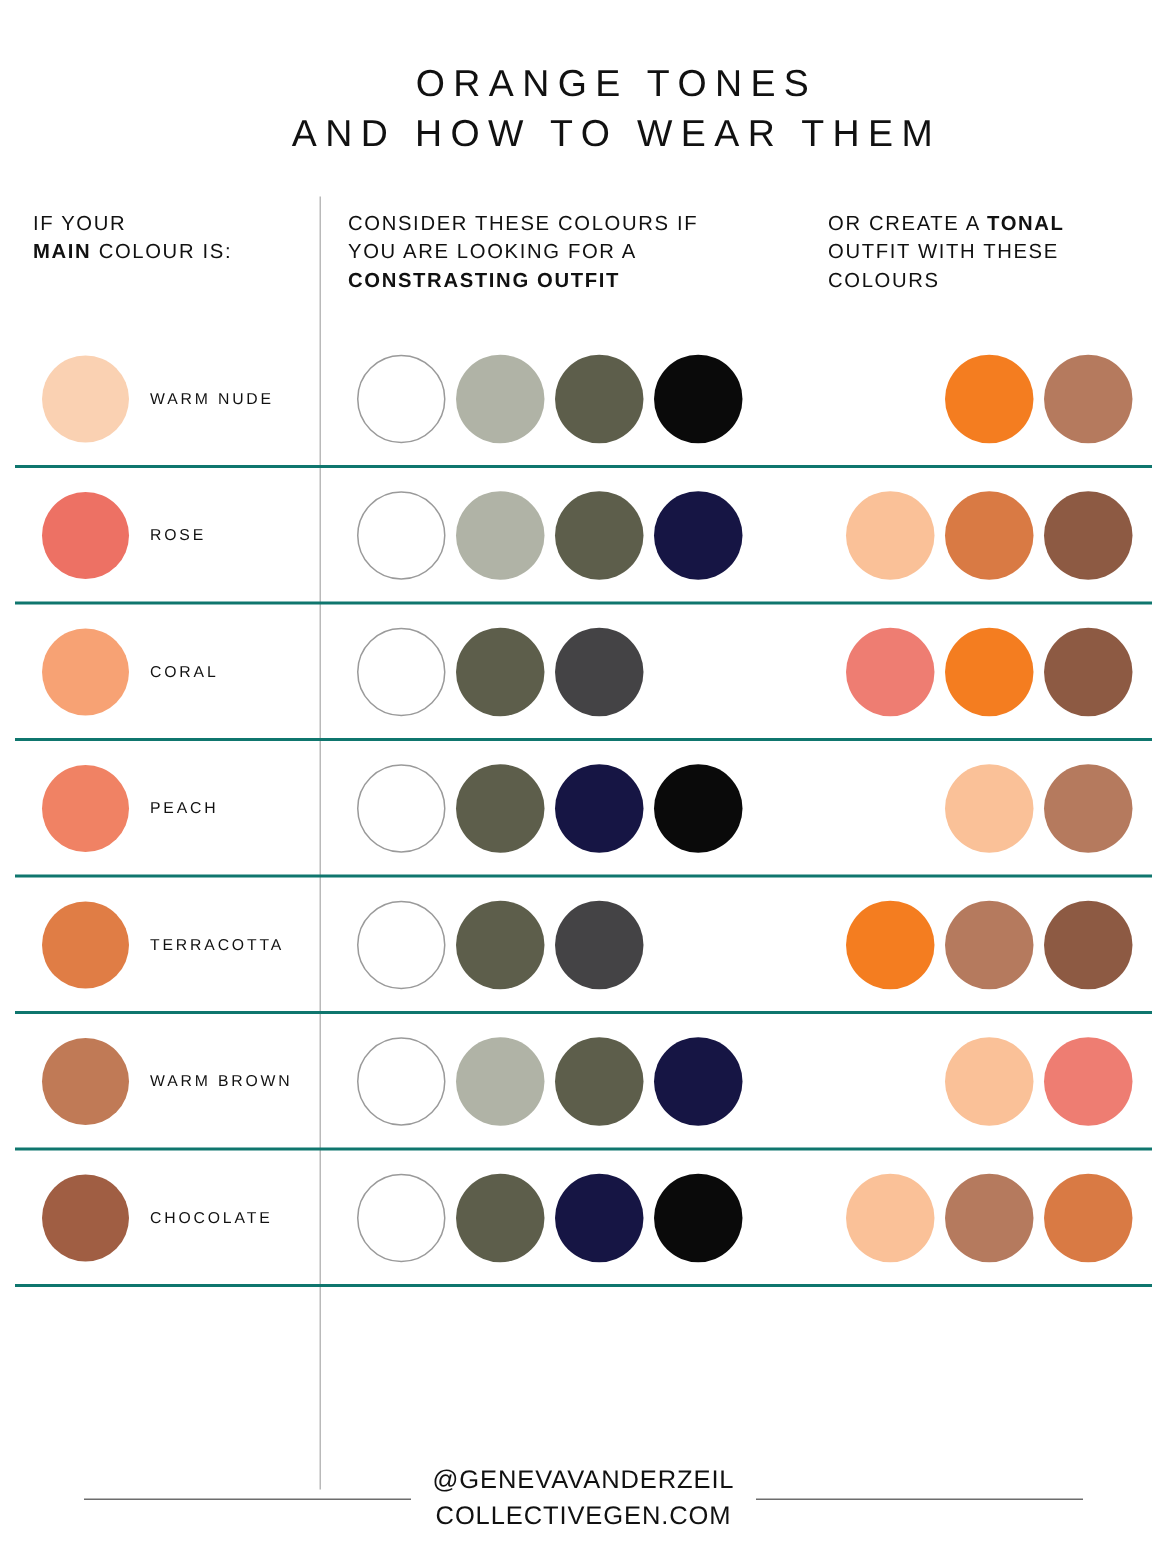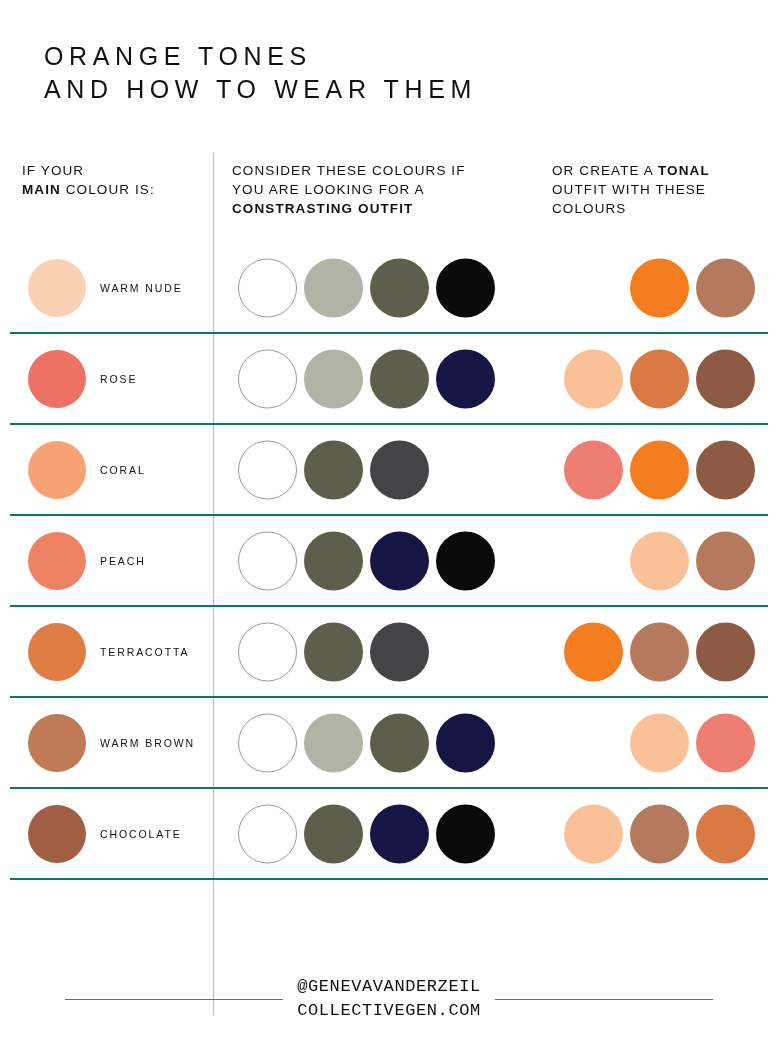--- a/index.html
+++ b/index.html
@@ -12,37 +12,37 @@
     height: 1045px;
     font-family: "Liberation Sans", sans-serif;
     color: #1a1a1a;
     position: relative;
     overflow: hidden;
   }
 
   
   .title-block {
     padding-top: 40px;
-    text-align: left;
+    text-align: center;
     padding-left: 44px;
   }
   .title-line {
     font-size: 25px;
     font-weight: 400;
     letter-spacing: 5.6px;
     line-height: 33px;
     color: #111111;
     white-space: nowrap;
   }
 
   
   .col-headers {
     position: relative;
     height: 82px;
-    margin-top: 55px;
+    margin-top: 33px;
   }
   .col-head {
     position: absolute;
     top: 0;
     font-size: 13.5px;
     letter-spacing: 1.1px;
     line-height: 19px;
     color: #111111;
     text-transform: uppercase;
   }
@@ -130,21 +130,20 @@
   
   .footer {
     position: absolute;
     left: 0;
     right: 0;
     bottom: 22px;
     display: flex;
     align-items: center;
     justify-content: center;
     gap: 14px;
-    font-family: Liberation Mono, monospace;
   }
   .footer-rule {
     width: 218px;
     height: 1px;
     background: #6d6d6d;
   }
   .footer-text {
     text-align: center;
     white-space: nowrap;
   }

